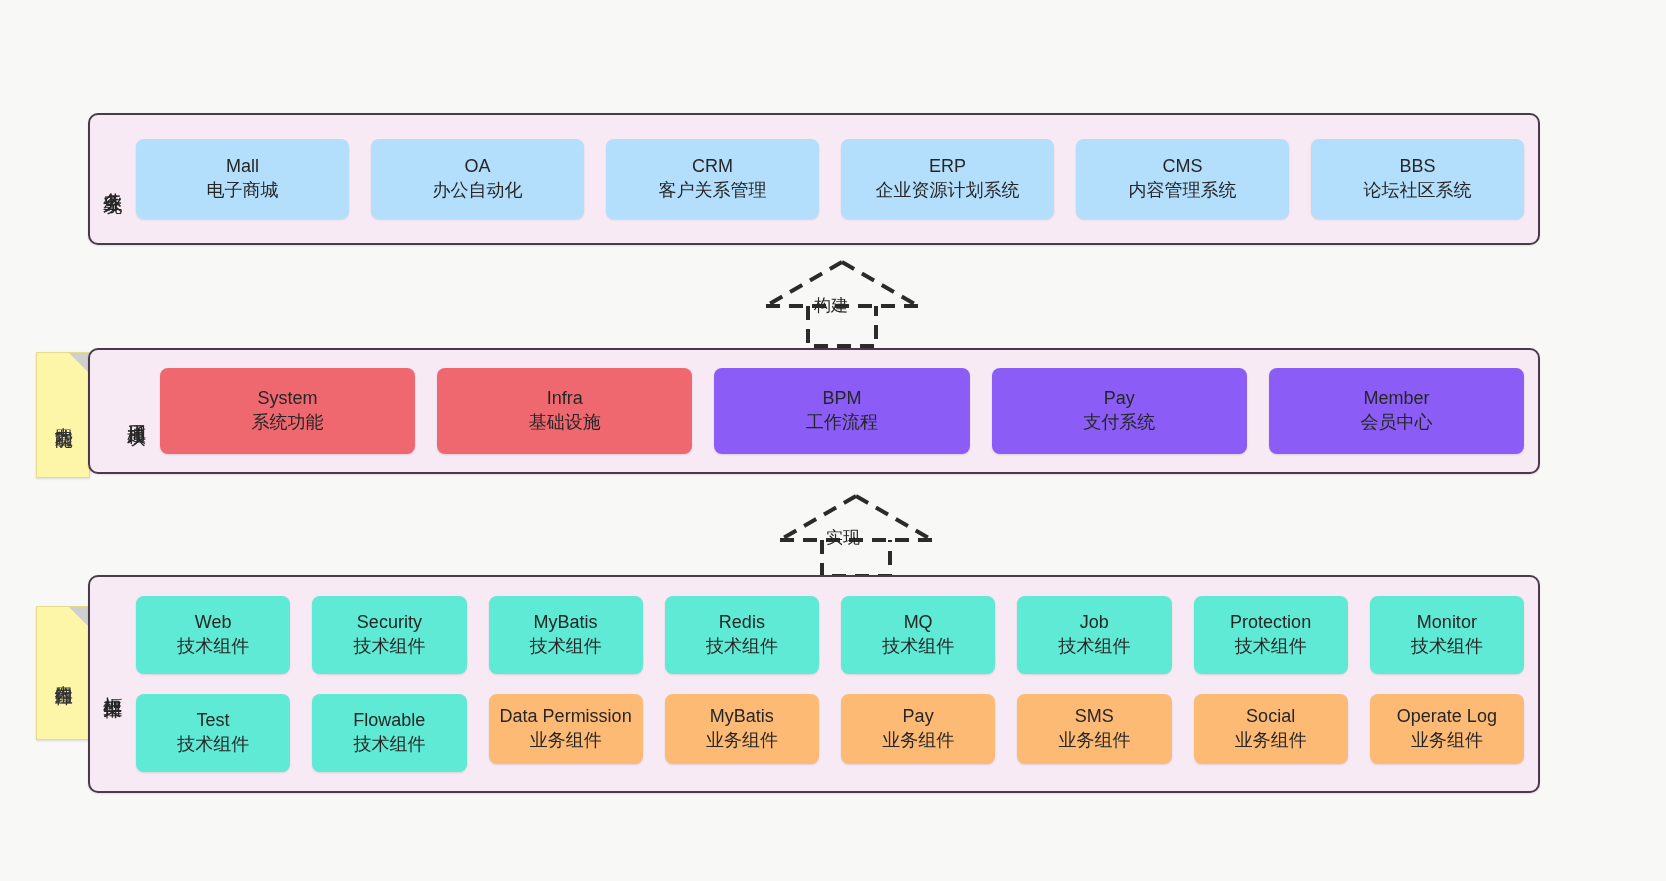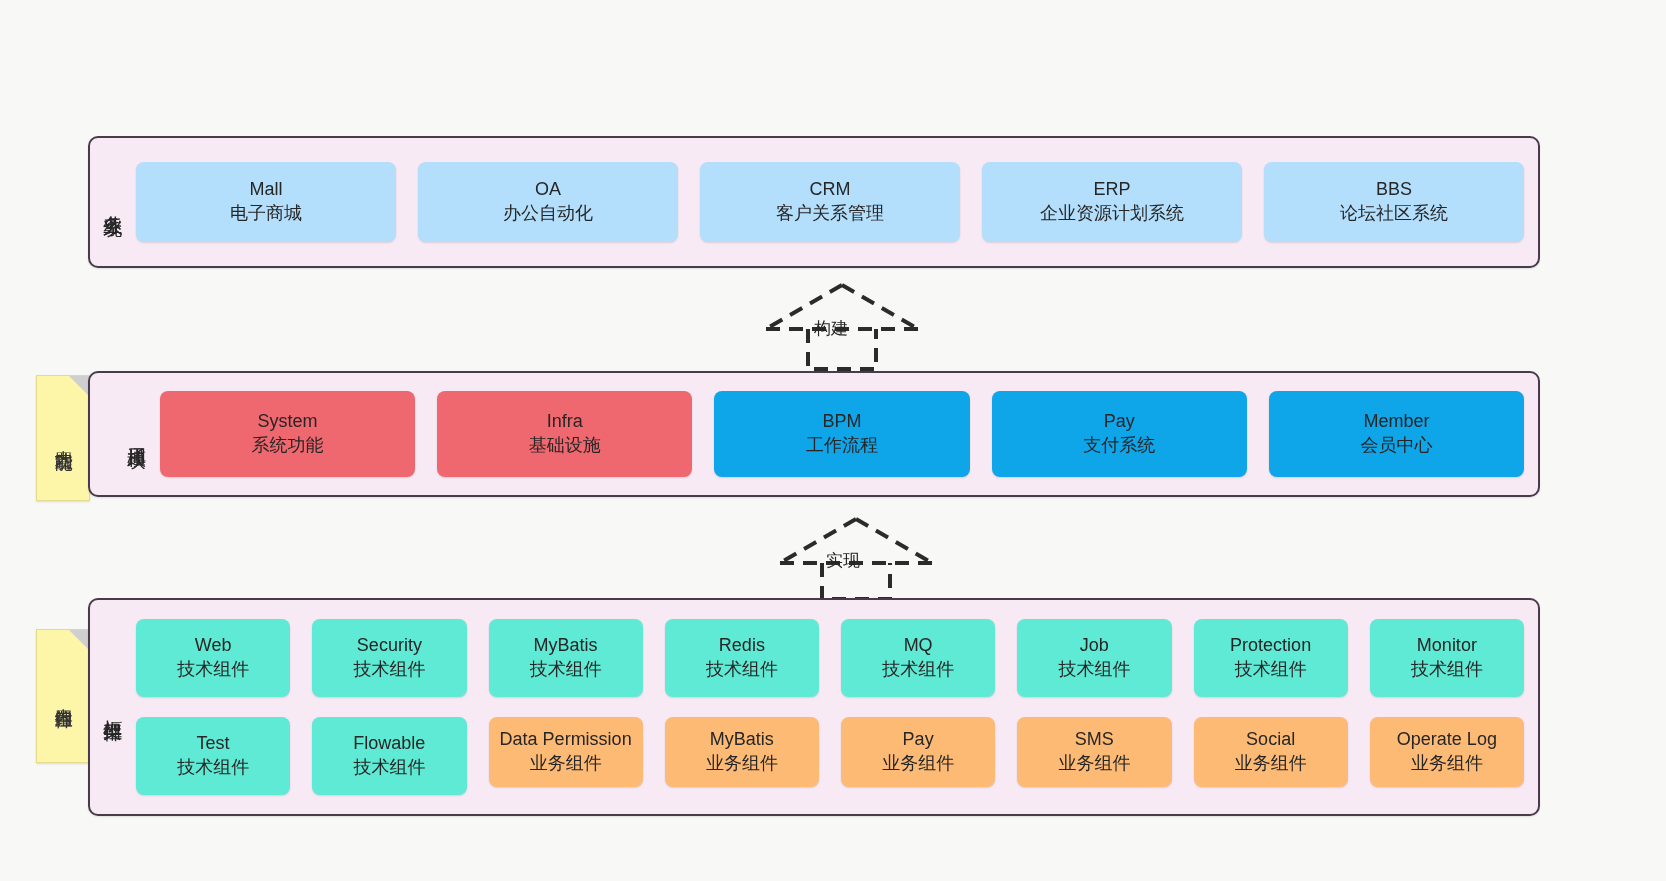--- a/index.html
+++ b/index.html
@@ -12,21 +12,20 @@
     height: 881px;
     font-family: "Liberation Sans", "DejaVu Sans", sans-serif;
     color: #262626;
     position: relative;
     overflow: hidden;
   }
 
   .canvas {
     position: absolute;
     inset: 0;
-    margin-top: 23px;
   }
 
   
   .layer {
     position: absolute;
     background: #f7eaf5;
     border: 2px solid #4a3b4a;
     border-radius: 10px;
     box-sizing: border-box;
     display: flex;
@@ -80,21 +79,21 @@
     box-sizing: border-box;
     padding: 6px 4px;
     box-shadow: 0 1px 2px rgba(0,0,0,0.12);
     user-select: none;
   }
   .card .t-en { display: block; }
   .card .t-cn { display: block; }
 
   .card.blue        { background: #b3dffc; height: 80px; }
   .card.red         { background: #f0686f; height: 86px; }
-  .card.pink        { background: #0ea5e9; height: 86px; }
+  .card.pink        { background: #8b5cf6; height: 86px; }
   .card.green       { background: #5eead4; height: 78px; }
   .card.lightgreen  { background: #fdba74; height: 70px; }
 
   
   #layer-business { left: 88px;  top: 113px; width: 1452px; height: 132px; }
   #layer-modules  { left: 88px;  top: 348px; width: 1452px; height: 126px; padding-left: 24px; }
   #layer-framework{ left: 88px;  top: 575px; width: 1452px; height: 218px; }
 
   #layer-framework .layer-body { gap: 20px; }
 
@@ -170,20 +169,24 @@
         <div class="card blue">
           <span class="t-en">CRM</span>
           <span class="t-cn">客户关系管理</span>
         </div>
 
         <div class="card blue">
           <span class="t-en">ERP</span>
           <span class="t-cn">企业资源计划系统</span>
         </div>
 
+        <div class="card blue">
+          <span class="t-en">CMS</span>
+          <span class="t-cn">内容管理系统</span>
+        </div>
 
         <div class="card blue">
           <span class="t-en">BBS</span>
           <span class="t-cn">论坛社区系统</span>
         </div>
 
       </div>
     </div>
   </div>
 

